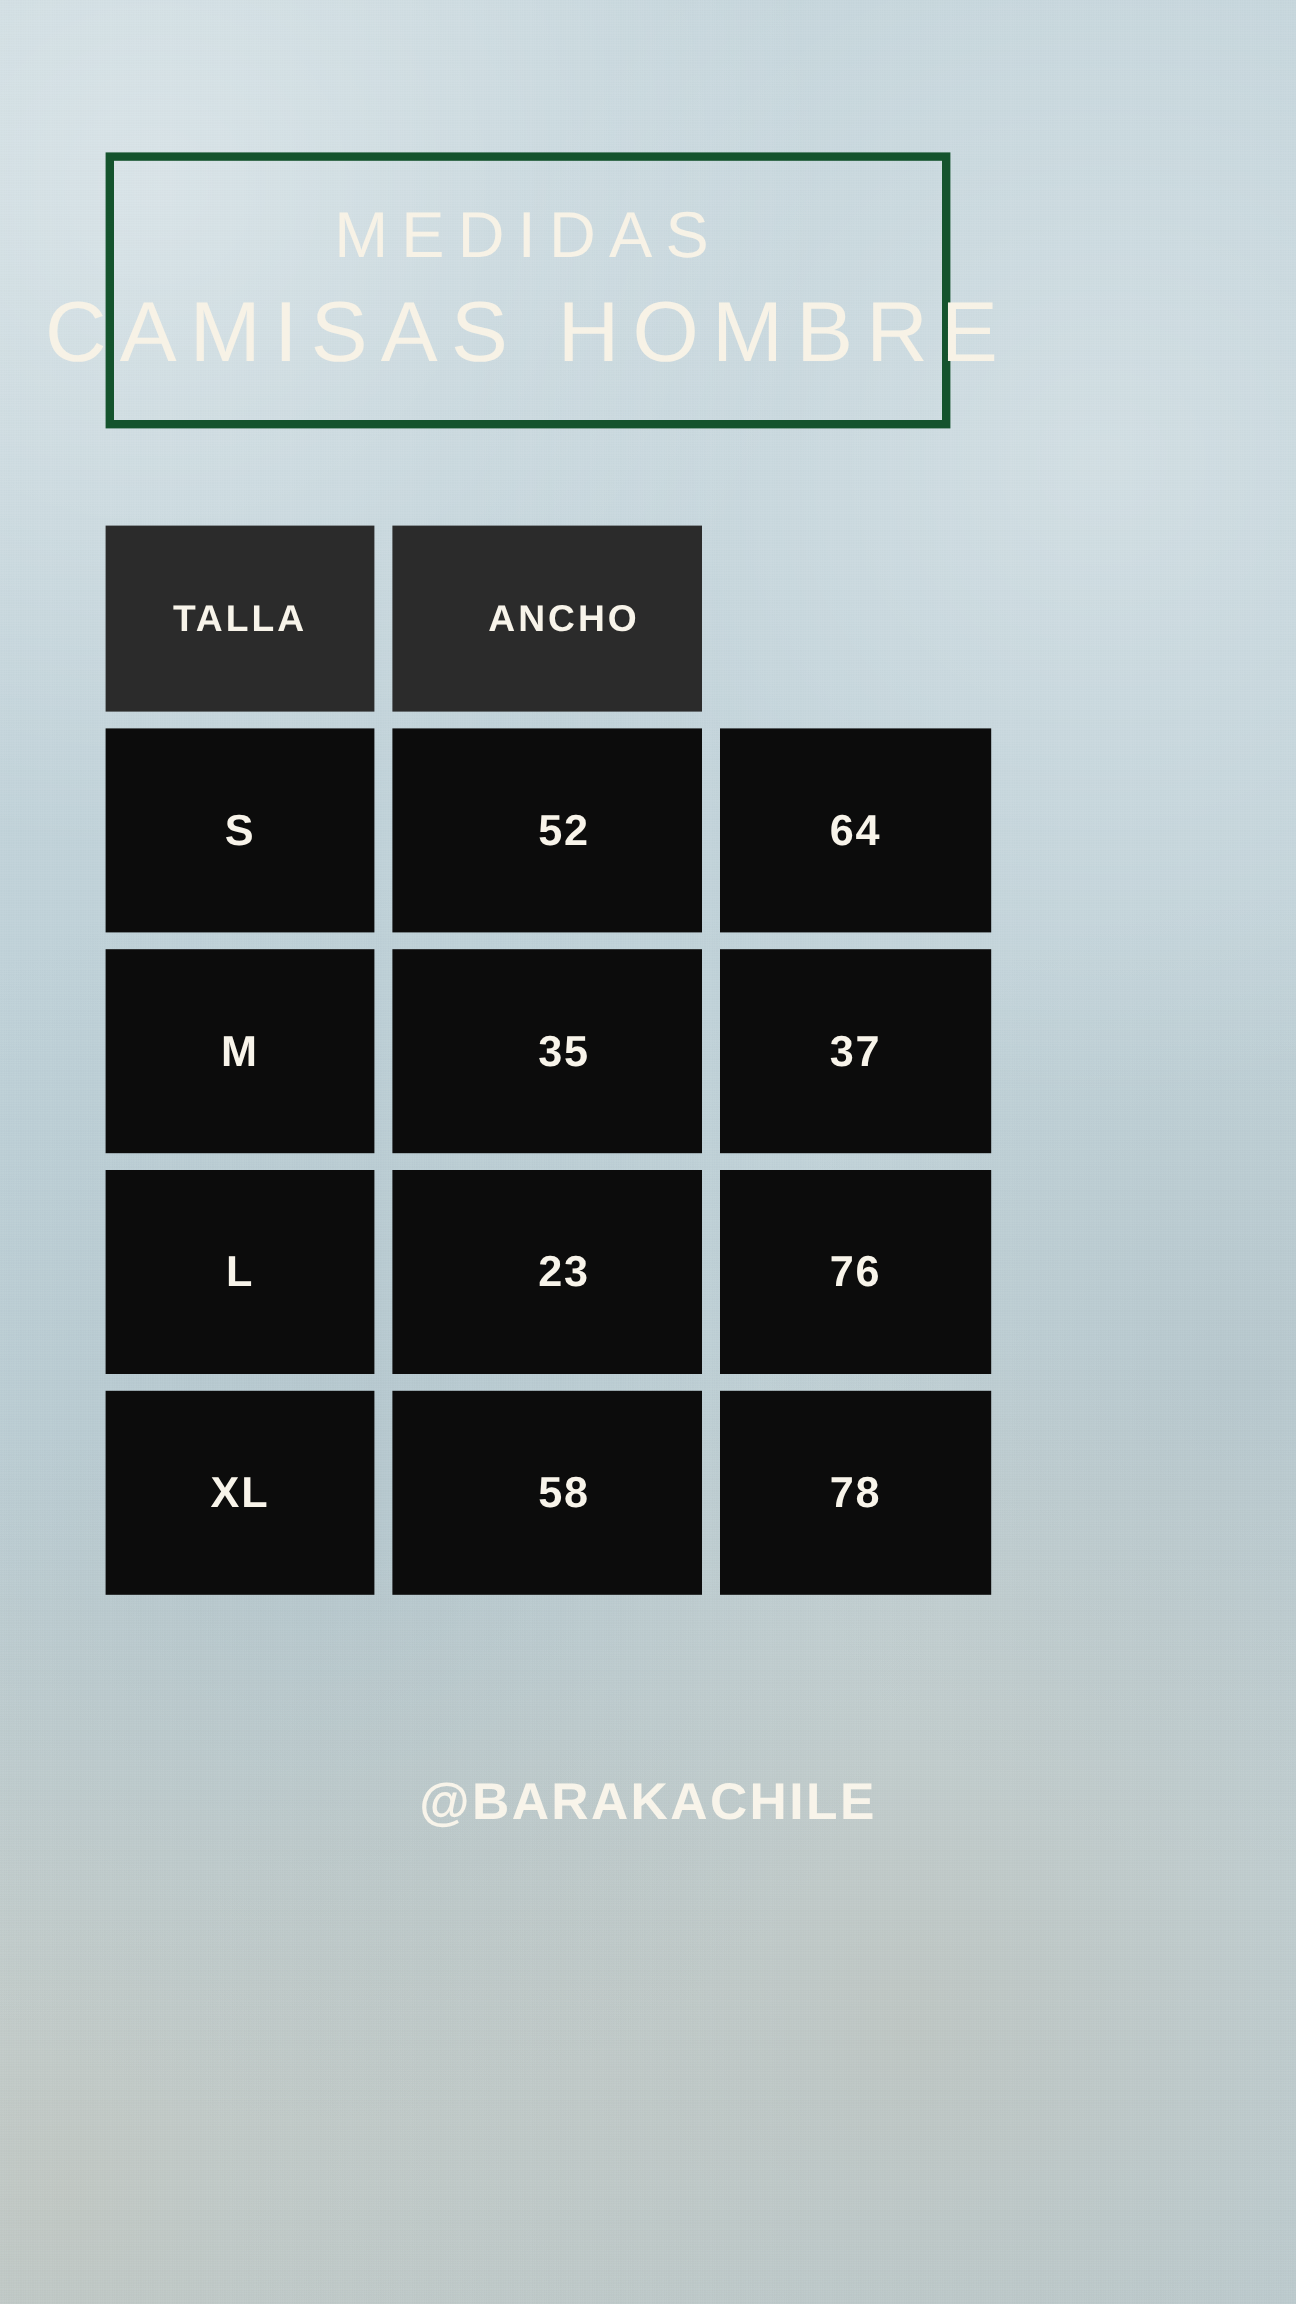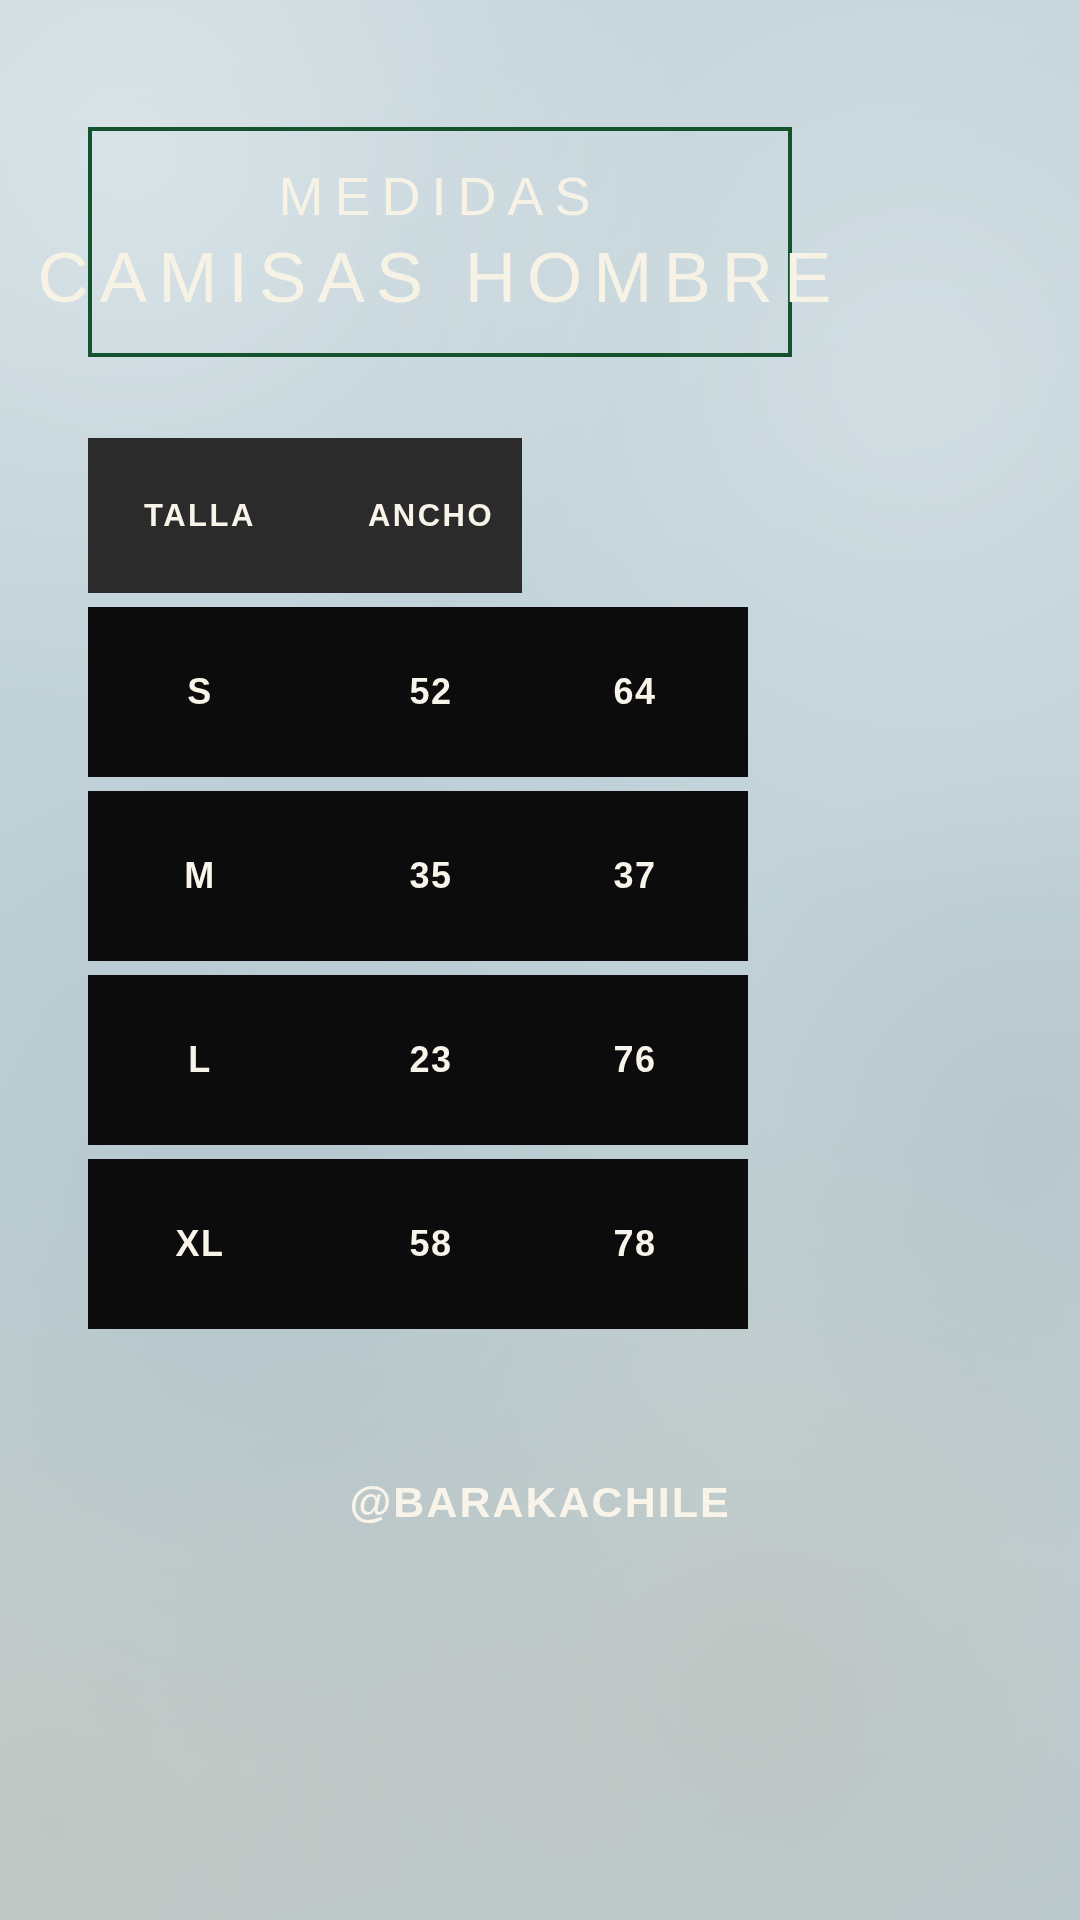--- a/index.html
+++ b/index.html
@@ -45,21 +45,21 @@
     height: 100%;
   }
 
   
   .title-frame {
     position: absolute;
     left: 88px;
     top: 127px;
     width: 704px;
     height: 230px;
-    border: 4px solid #14532d;
+    border: 7px solid #14532d;
     box-sizing: border-box;
     display: flex;
     flex-direction: column;
     align-items: center;
     justify-content: center;
   }
   .title-line {
     color: #f7f2e6;
     font-weight: 400;
     letter-spacing: 11px;
@@ -73,36 +73,36 @@
 
   
   .table {
     position: absolute;
     left: 88px;
     top: 438px;
     width: 706px;
   }
   .row {
     display: flex;
-    gap: 0;
+    gap: 15px;
     margin-bottom: 14px;
   }
   .row:last-child { margin-bottom: 0; }
 
   .cell {
     flex: 0 0 auto;
     display: flex;
     align-items: center;
     justify-content: center;
     color: #f8f4ea;
     font-weight: bold;
     box-sizing: border-box;
   }
   .cell.c0 { width: 224px; }
-  .cell.c1 { width: 210px; padding-left: 28px; }
+  .cell.c1 { width: 258px; padding-left: 28px; }
   .cell.c2 { width: 226px; }
 
   .row.header .cell {
     height: 155px;
     background: #2b2b2b;
     font-size: 31px;
     letter-spacing: 2.5px;
   }
   .row.body .cell {
     height: 170px;

